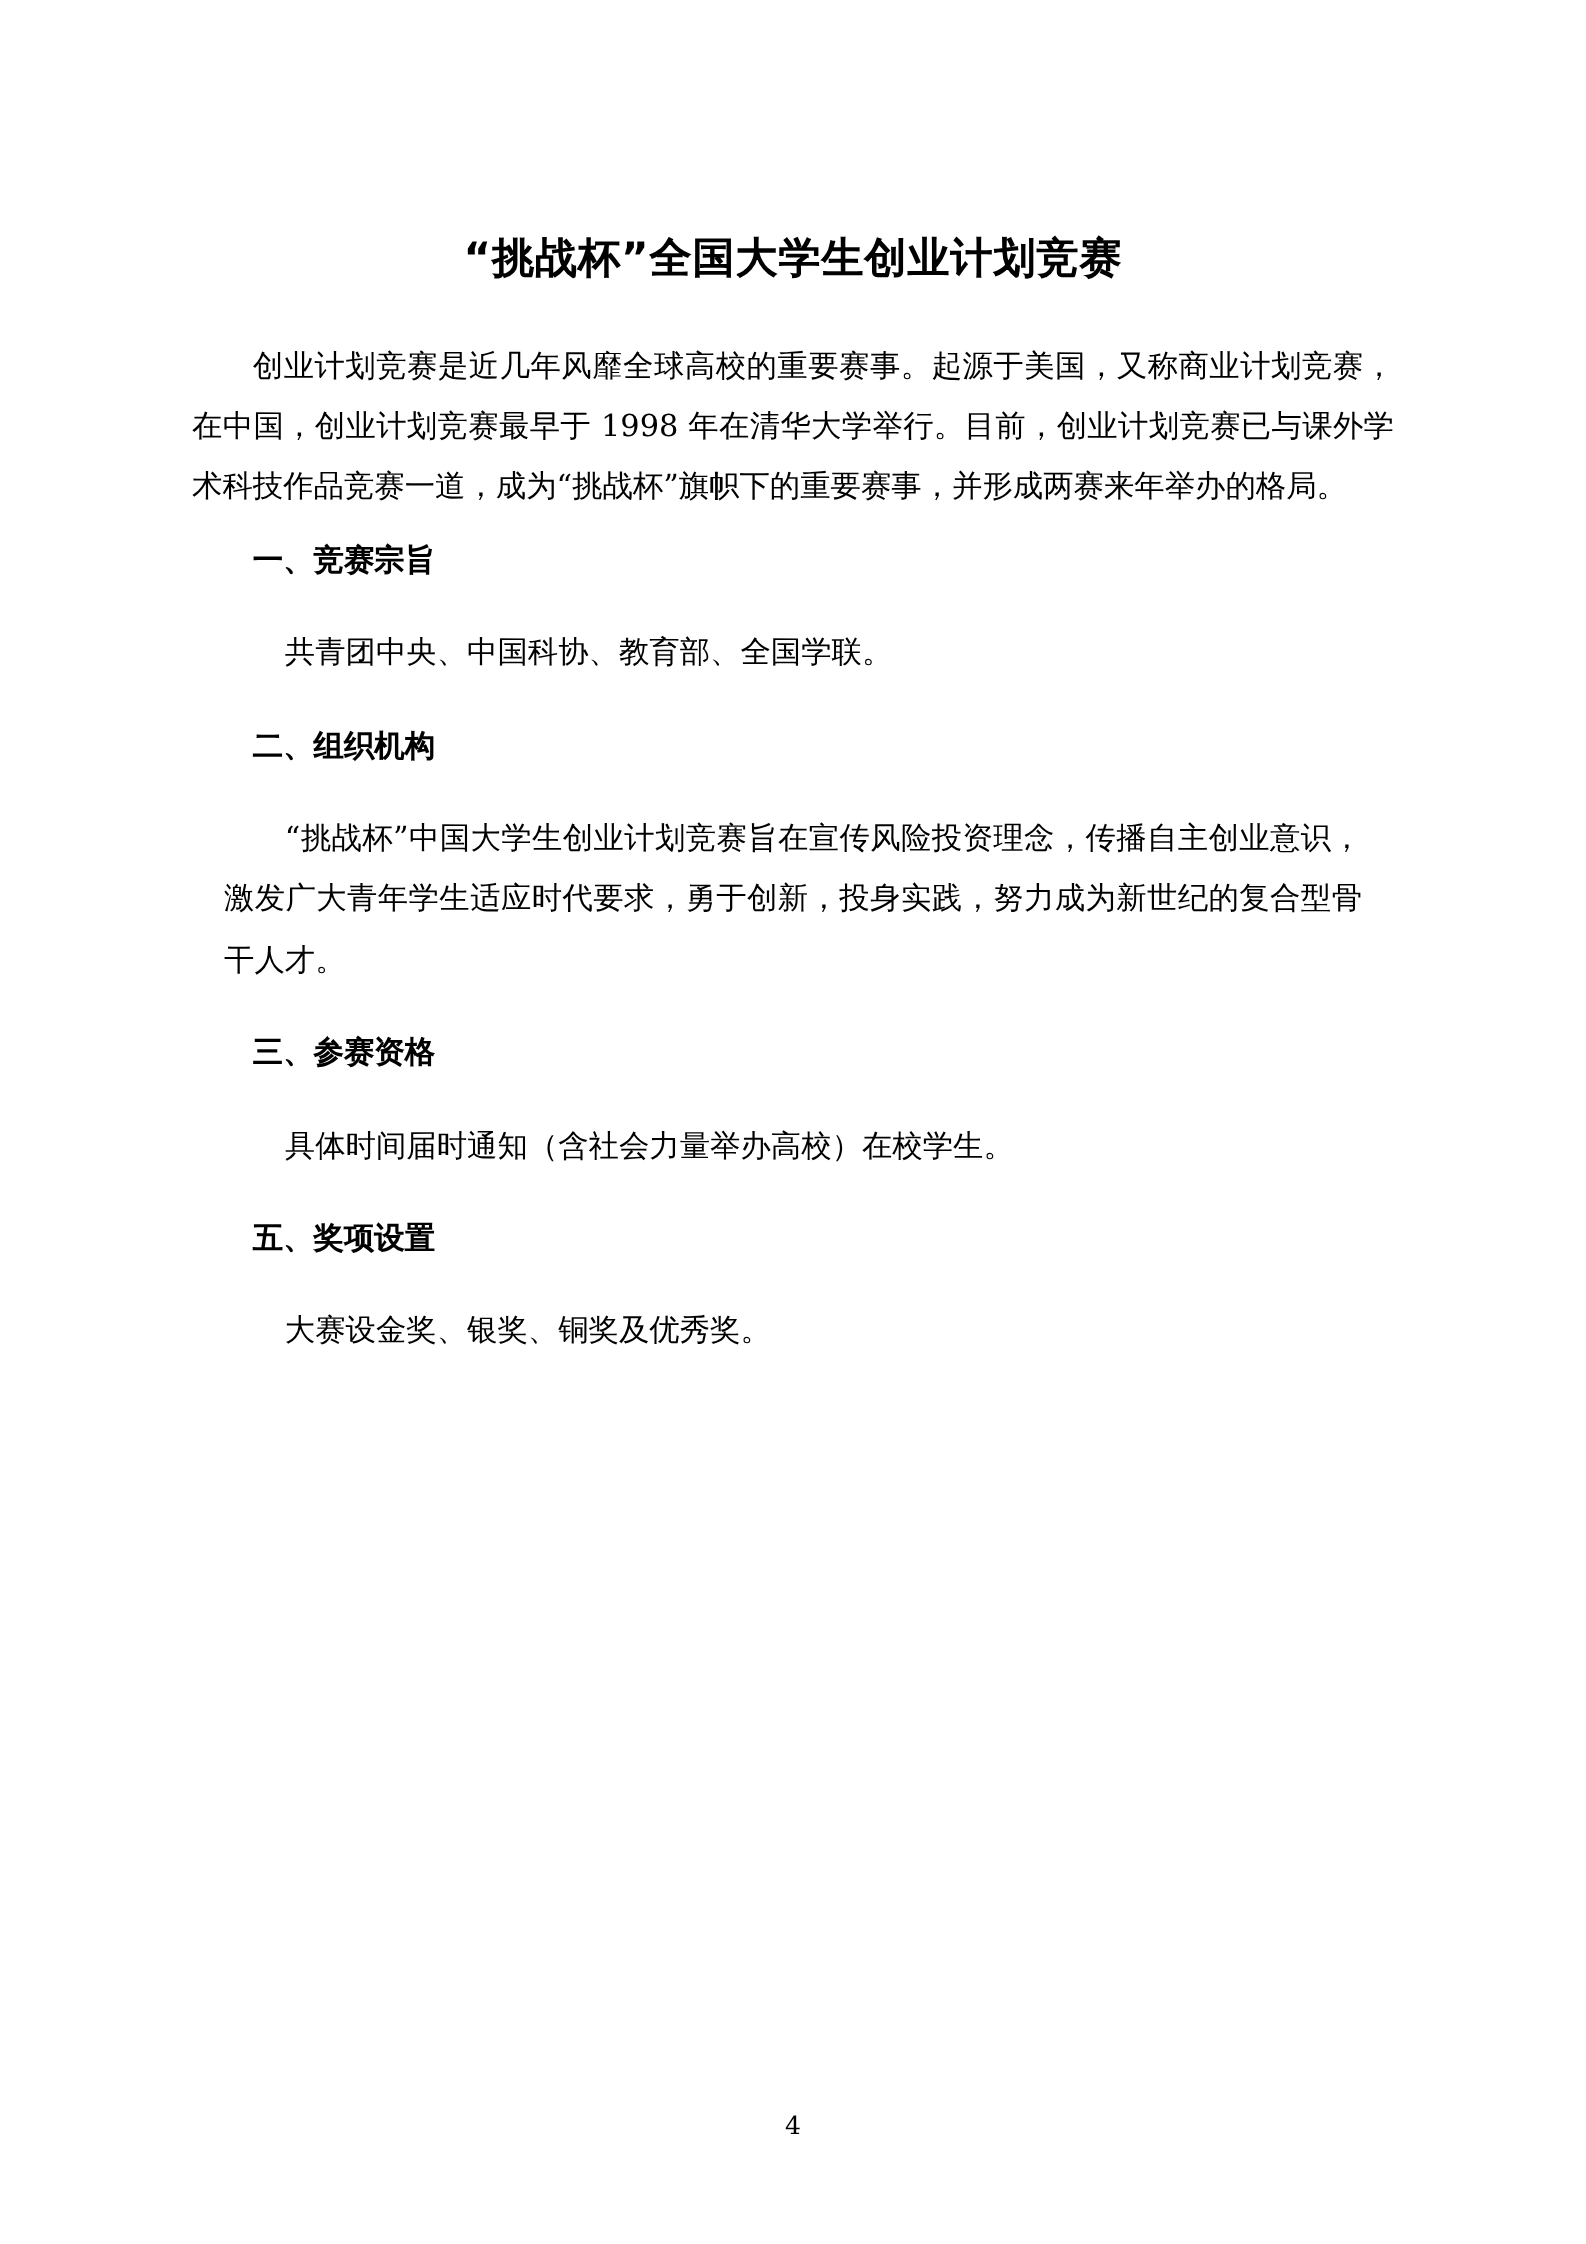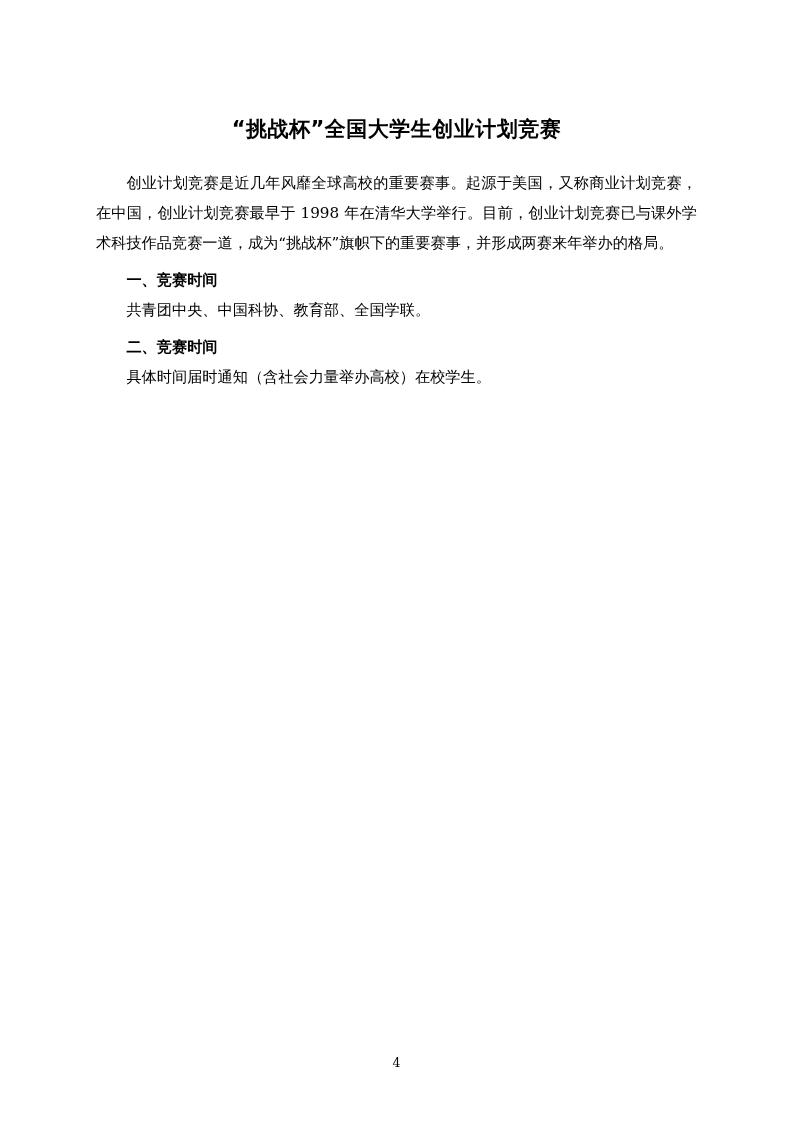--- a/index.html
+++ b/index.html
@@ -47,21 +47,21 @@
     font-size: 15.2px;
     line-height: 2.0;
     text-indent: 2em;
     margin: 6px 0 0 0;
   }
   .body-line {
     font-family: "DejaVu Serif", serif;
     font-size: 15.2px;
     line-height: 2.0;
     text-indent: 2em;
-    margin: 0;
+    margin: 16px;
     text-align: justify;
     text-justify: inter-ideograph;
   }
   .page-number {
     position: absolute;
     left: 0;
     right: 0;
     bottom: 52px;
     text-align: center;
     font-family: "DejaVu Serif", serif;
@@ -72,32 +72,38 @@
 </head>
 <body>
 
 <div class="page">
 
   <h1 class="doc-title">“挑战杯”全国大学生创业计划竞赛</h1>
 
   <p class="para">创业计划竞赛是近几年风靡全球高校的重要赛事。起源于美国，又称商业计划竞赛，在中国，创业计划竞赛最早于 1998 年在清华大学举行。目前，创业计划竞赛已与课外学术科技作品竞赛一道，成为“挑战杯”旗帜下的重要赛事，并形成两赛来年举办的格局。</p>
 
   <div>
-    <p class="section-head">一、竞赛时间</p>
+    <p class="section-head">一、竞赛宗旨</p>
     <p class="body-line">共青团中央、中国科协、教育部、全国学联。</p>
   </div>
 
   <div>
-    <p class="section-head">二、竞赛时间</p>
+    <p class="section-head">二、组织机构</p>
+    <p class="body-line">“挑战杯”中国大学生创业计划竞赛旨在宣传风险投资理念，传播自主创业意识，激发广大青年学生适应时代要求，勇于创新，投身实践，努力成为新世纪的复合型骨干人才。</p>
   </div>
 
   <div>
+    <p class="section-head">三、参赛资格</p>
     <p class="body-line">具体时间届时通知（含社会力量举办高校）在校学生。</p>
   </div>
 
 
+  <div>
+    <p class="section-head">五、奖项设置</p>
+    <p class="body-line">大赛设金奖、银奖、铜奖及优秀奖。</p>
+  </div>
 
   <div>
   </div>
 
   <div class="page-number">4</div>
 
 </div>
 
 </body></html>

